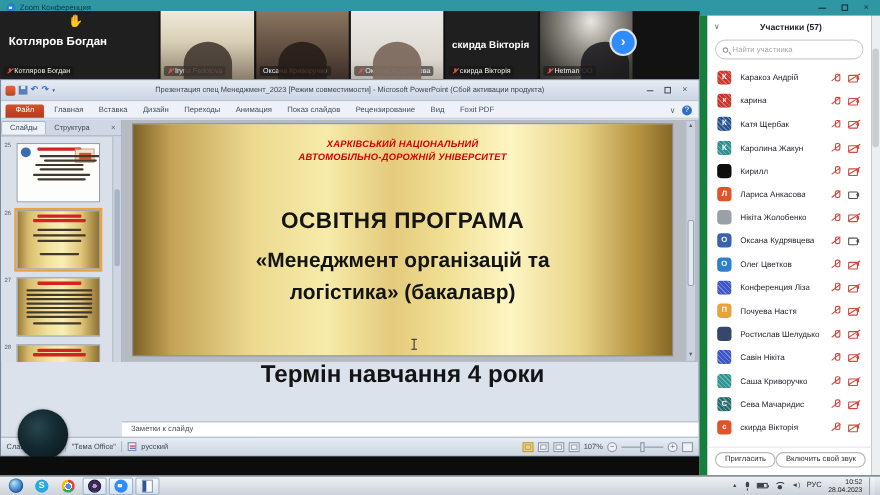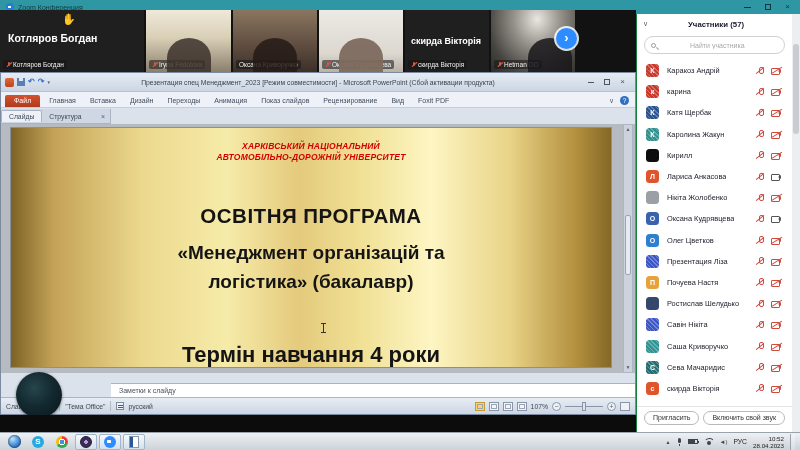--- a/index.html
+++ b/index.html
@@ -58,21 +58,21 @@
   .pc-max { width:6px; height:6px; border:1px solid #4c5565; }
   .ppt-tabrow { position:absolute; left:0; top:19px; right:0; height:16px; background:#eef2f8; border-bottom:1px solid #c4cedd; display:flex; align-items:flex-end; }
   .file-tab { background:linear-gradient(#d4512e,#b13a1b); color:#fff; font-size:7px; padding:2px 9px 3px; border-radius:2px 2px 0 0; margin:0 2px 0 4px; }
   .ppt-tabs { display:flex; }
   .ppt-tab { font-size:7px; color:#414c5d; padding:3px 7px; white-space:nowrap; }
   .ribbon-right { margin-left:auto; display:flex; align-items:center; gap:6px; padding:0 6px 2px 0; }
   .rr-caret { font-size:7px; color:#5a6575; }
   .rr-help { width:9px; height:9px; border-radius:50%; background:#2f6fc1; color:#fff; font-size:7px; text-align:center; line-height:9px; }
 
   
-  .ppt-main { position:absolute; left:0; top:36px; right:0; height:264px; display:flex;flex-direction:column; }
+  .ppt-main { position:absolute; left:0; top:36px; right:0; height:220px; display:flex; }
   .slides-panel { width:110px; background:#dae0ea; border-right:1px solid #aab4c4; position:relative; }
   .panel-tabs { height:15px; display:flex; align-items:center; background:#cfd7e4; border-bottom:1px solid #aab4c4; font-size:6.8px; color:#3e4857; }
   .ptab { padding:2px 7px; }
   .ptab.active { background:#eef2f8; border:1px solid #aab4c4; border-bottom:none; border-radius:2px 2px 0 0; }
   .ptab-close { margin-left:auto; padding-right:5px; font-size:7px; color:#55606e; }
   .thumbs { position:absolute; left:0; top:15px; right:8px; bottom:0; padding:6px 2px 0 14px; overflow:hidden; }
   .thumb-row { position:relative; margin-bottom:7px; }
   .thumb-num { position:absolute; left:-11px; top:0; font-size:5.5px; color:#5a6472; }
   .thumb { position:relative; width:76px; height:54px; background:#fdfdfb; border:1px solid #98a0ae; overflow:hidden; }
   .thumb.gold { background:linear-gradient(90deg,#9a7c38 0%,#d9bd6e 14%,#f3e49c 38%,#f9efb4 55%,#e0c678 78%,#8f7230 100%); }
@@ -120,28 +120,28 @@
   .slider i { position:absolute; left:17px; top:-4px; width:4px; height:9px; background:#dde4ec; border:1px solid #8a96a8; }
   .fit-ic { width:10px; height:9px; border:1px solid #8a96a8; background:#eef2f7; }
 
   
   .camera-bubble { position:absolute; left:16px; top:372px; width:46px; height:46px; border-radius:50%;
                    background:radial-gradient(circle at 40% 35%, #27454d 0%, #132930 45%, #0a161a 100%); box-shadow:0 1px 3px rgba(0,0,0,.5); }
 
   .black-strip { position:absolute; left:0; top:415px; width:636px; height:17px; background:#0c0c0c; }
 
   
-  .participants { position:absolute; left:636px; top:14px; width:156px; height:418px; background:#fff; border-left:1px solid #15803d; }
+  .participants { position:absolute; left:636px; top:14px; width:156px; height:418px; background:#fff; border-left:7px solid #15803d; }
   .p-header { position:absolute; left:0; right:0; top:2px; height:16px; display:flex; align-items:center; }
   .p-chevron { font-size:7px; color:#666; padding:0 6px; }
   .p-title { flex:1; text-align:center; font-size:7.8px; font-weight:bold; color:#1a1a2e; padding-right:14px; }
   .p-search { position:absolute; left:7px; right:7px; top:22px; height:18px; border:1px solid #d0d0d0; border-radius:9px; background:#fff; display:flex; align-items:center; padding:0 6px; gap:4px; }
   .mag { width:5px; height:5px; border:1px solid #9a9a9a; border-radius:50%; position:relative; flex:none; }
   .mag::after { content:""; position:absolute; left:4px; top:4px; width:3px; height:1px; background:#9a9a9a; transform:rotate(45deg); }
-  .p-search input { border:none; outline:none; width:100%; font-size:7px; color:#444; font-family:"Liberation Sans",sans-serif; background:transparent;margin-left:30px; }
+  .p-search input { border:none; outline:none; width:100%; font-size:7px; color:#444; font-family:"Liberation Sans",sans-serif; background:transparent; }
   .p-search input::placeholder { color:#a9a9a9; }
   .p-list { position:absolute; left:0; right:2px; top:46px; height:340px; overflow:hidden; }
   .p-row { height:21.2px; display:flex; align-items:center; padding:0 8px 0 9px; }
   .p-av { width:13px; height:13px; border-radius:3.5px; color:#fff; font-size:7px; font-weight:bold; text-align:center; line-height:13px; flex:none; }
   .p-av.pattern { background-image:repeating-linear-gradient(45deg, rgba(255,255,255,.28) 0 1px, transparent 1px 3px); }
   .p-name { font-size:7.4px; color:#1c1c2b; margin-left:8px; white-space:nowrap; overflow:hidden; }
   .p-icons { margin-left:auto; display:flex; gap:7px; align-items:center; }
   .icon-mic { position:relative; width:8px; height:9px; }
   .icon-mic::before { content:""; position:absolute; left:2.5px; top:0.5px; width:3px; height:5px; border:1px solid #cf4a3f; border-radius:2px; }
   .icon-mic::after { content:""; position:absolute; left:-1px; top:4px; width:10px; height:1px; background:#cf4a3f; transform:rotate(-38deg); }
@@ -488,21 +488,21 @@
           <span class="p-name">Олег Цветков</span>
           <span class="p-icons">
             <span class="icon-mic"></span>
             <span class="icon-cam off">
               <i></i>
             </span>
           </span>
         </div>
         <div class="p-row">
           <span class="p-av pattern" style="background-color: rgb(61, 86, 197);"></span>
-          <span class="p-name">Презентация Ліза</span>
+          <span class="p-name">Конференция Ліза</span>
           <span class="p-icons">
             <span class="icon-mic"></span>
             <span class="icon-cam off">
               <i></i>
             </span>
           </span>
         </div>
         <div class="p-row">
           <span class="p-av" style="background-color: rgb(232, 162, 60);">П</span>
           <span class="p-name">Почуева Настя</span>

